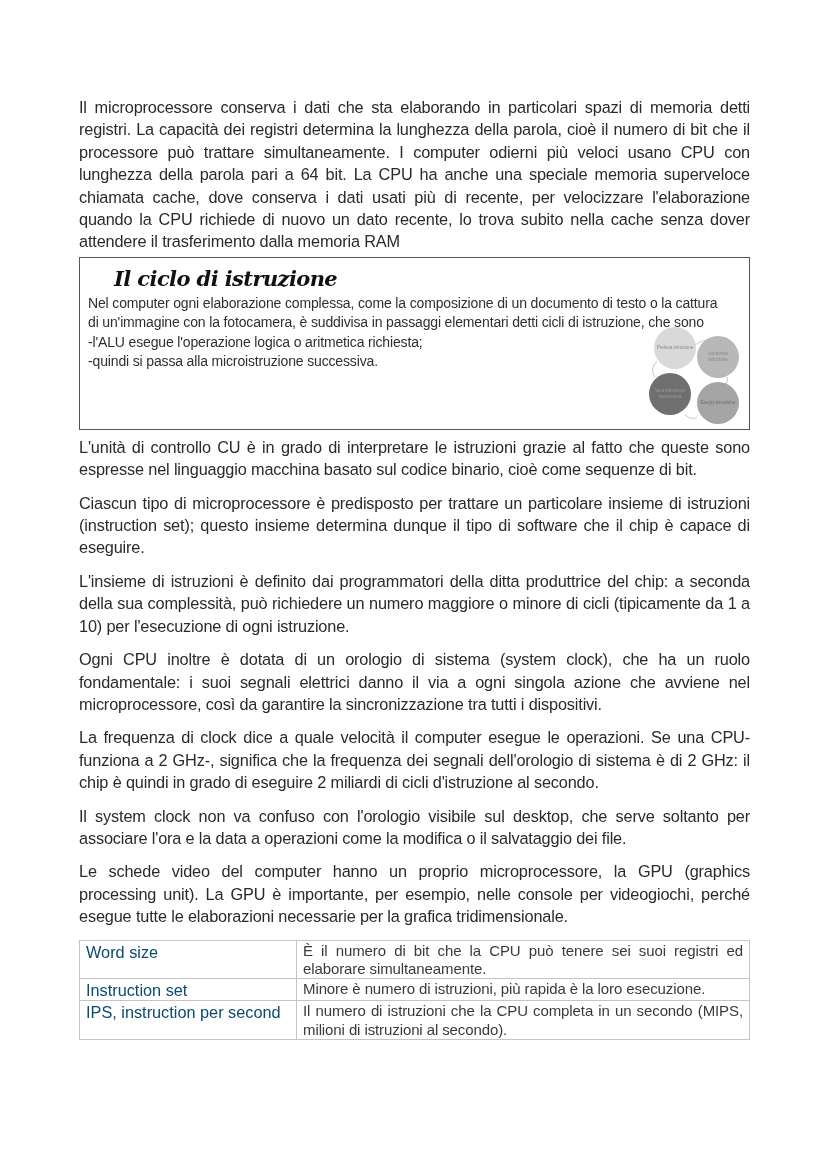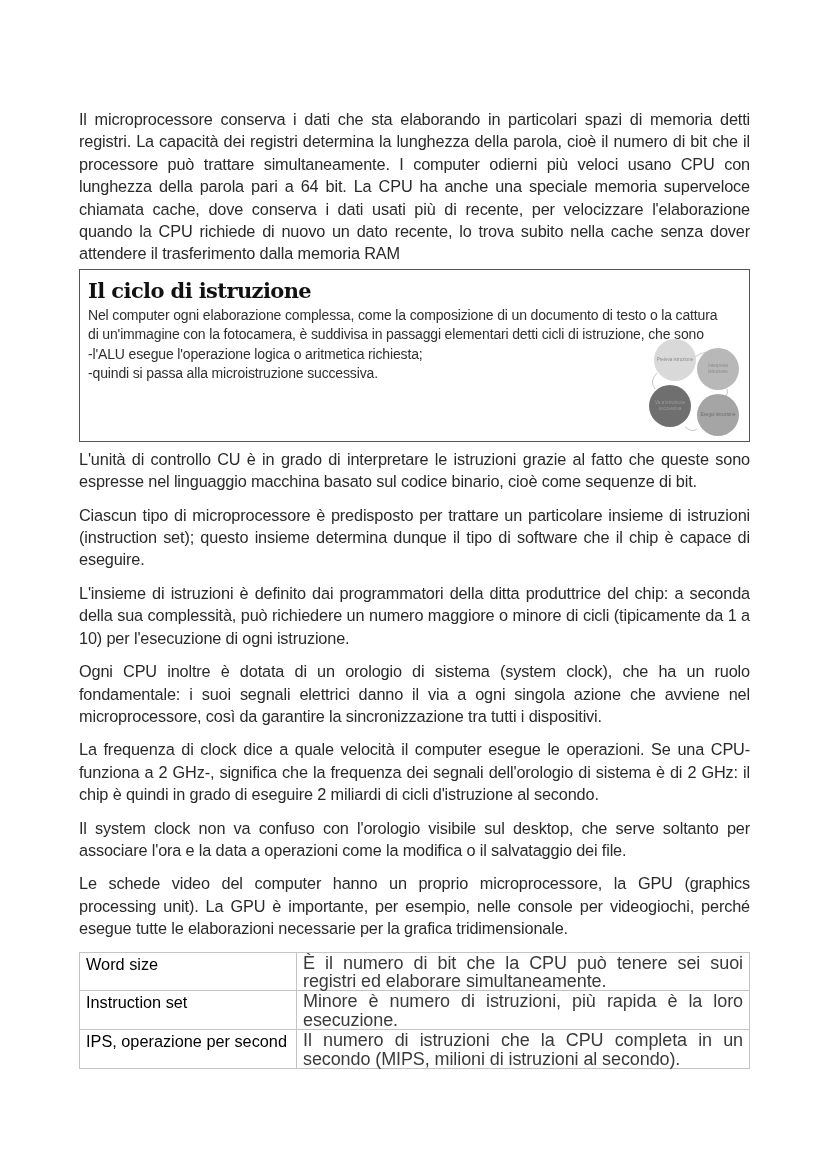--- a/index.html
+++ b/index.html
@@ -6,21 +6,21 @@
     html, body { width: 828px; height: 1171px; background: #ffffff; }
     body {
       position: relative;
       font-family: "Liberation Sans", "DejaVu Sans", sans-serif;
       color: #2b2b2b;
       overflow: hidden;
     }
     .page {
       position: absolute;
       left: 79px;
-      top: 108px;
+      top: 96px;
       width: 671px;
     }
     .para {
       font-size: 16.3px;
       line-height: 22.4px;
       text-align: justify;
       color: #2a2a2a;
       letter-spacing: -0.15px;
       margin-bottom: 11px;
     }
@@ -30,26 +30,28 @@
     .cycle-box {
       position: relative;
       border: 1.5px solid #555555;
       width: 671px;
       height: 173px;
       padding: 8px 8px 0 8px;
       margin-bottom: 6px;
     }
     .cycle-title {
       font-family: "DejaVu Serif", serif;
+      font-style: italic;
       font-weight: bold;
       font-size: 21px;
       line-height: 26px;
       color: #111111;
       letter-spacing: -0.6px;
       margin-bottom: 2px;
+      margin-left: 26px;
     }
     .cycle-text {
       font-size: 14px;
       line-height: 19.4px;
       color: #2f2f2f;
       letter-spacing: -0.15px;
     }
     .cycle-text .line { display: block; white-space: nowrap; }
 
     .cycle-diagram {
@@ -86,24 +88,24 @@
     }
     .info-table td {
       border: 1px solid #c4c4c4;
       vertical-align: top;
     }
     .info-table td.term {
       width: 217px;
       font-size: 16.3px;
       line-height: 20px;
       padding: 1px 6px 0 6px;
-      color: #000000;
+      color: #0c4a6e;
     }
     .info-table td.def {
-      font-size: 18px;
+      font-size: 15px;
       line-height: 18.4px;
       padding: 1px 6px 0 6px;
       text-align: justify;
       color: #3a3a3a;
       letter-spacing: -0.1px;
     }
   </style>
 </head>
 <body>
 
@@ -146,18 +148,18 @@
     <tbody>
         <tr>
       <td class="term">Word size</td>
       <td class="def">È il numero di bit che la CPU può tenere sei suoi registri ed elaborare simultaneamente.</td>
     </tr>
     <tr>
       <td class="term">Instruction set</td>
       <td class="def">Minore è numero di istruzioni, più rapida è la loro esecuzione.</td>
     </tr>
     <tr>
-      <td class="term">IPS, operazione per second</td>
+      <td class="term">IPS, instruction per second</td>
       <td class="def">Il numero di istruzioni che la CPU completa in un secondo (MIPS, milioni di istruzioni al secondo).</td>
     </tr>
   </tbody>
     </table>
 </div>
 
 </body></html>

